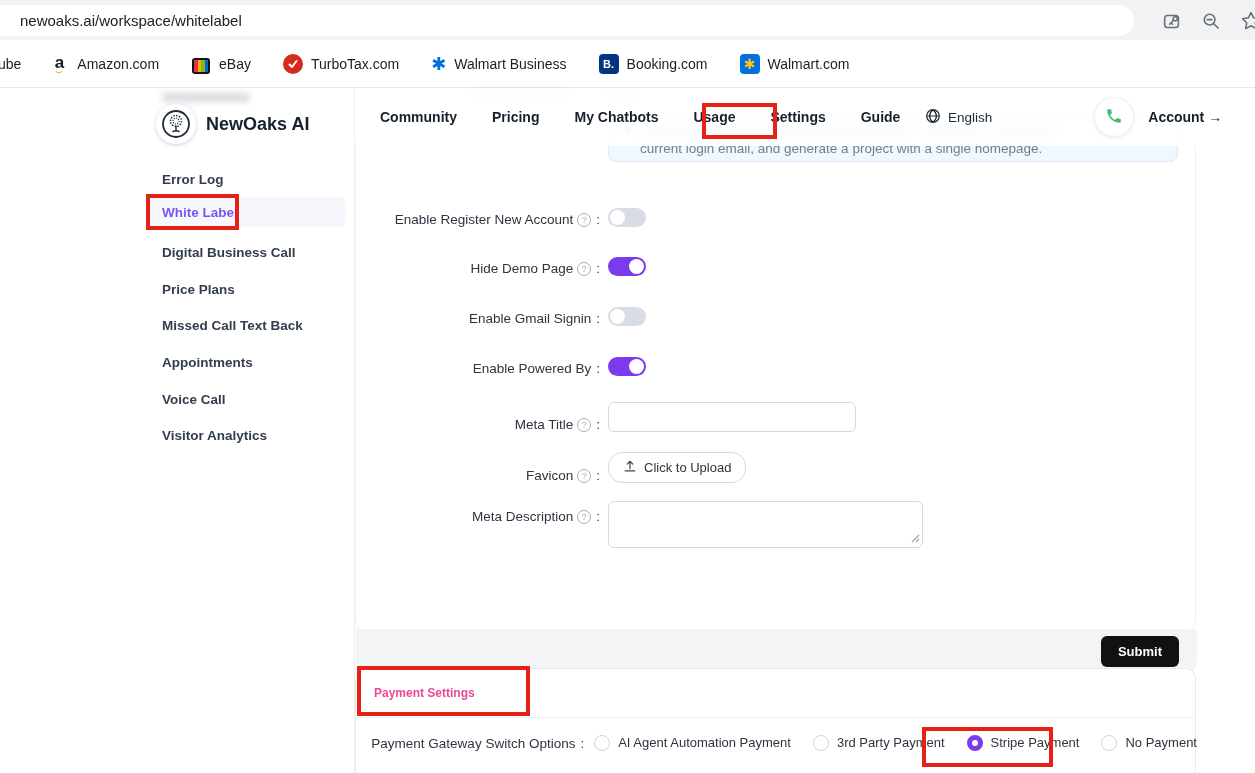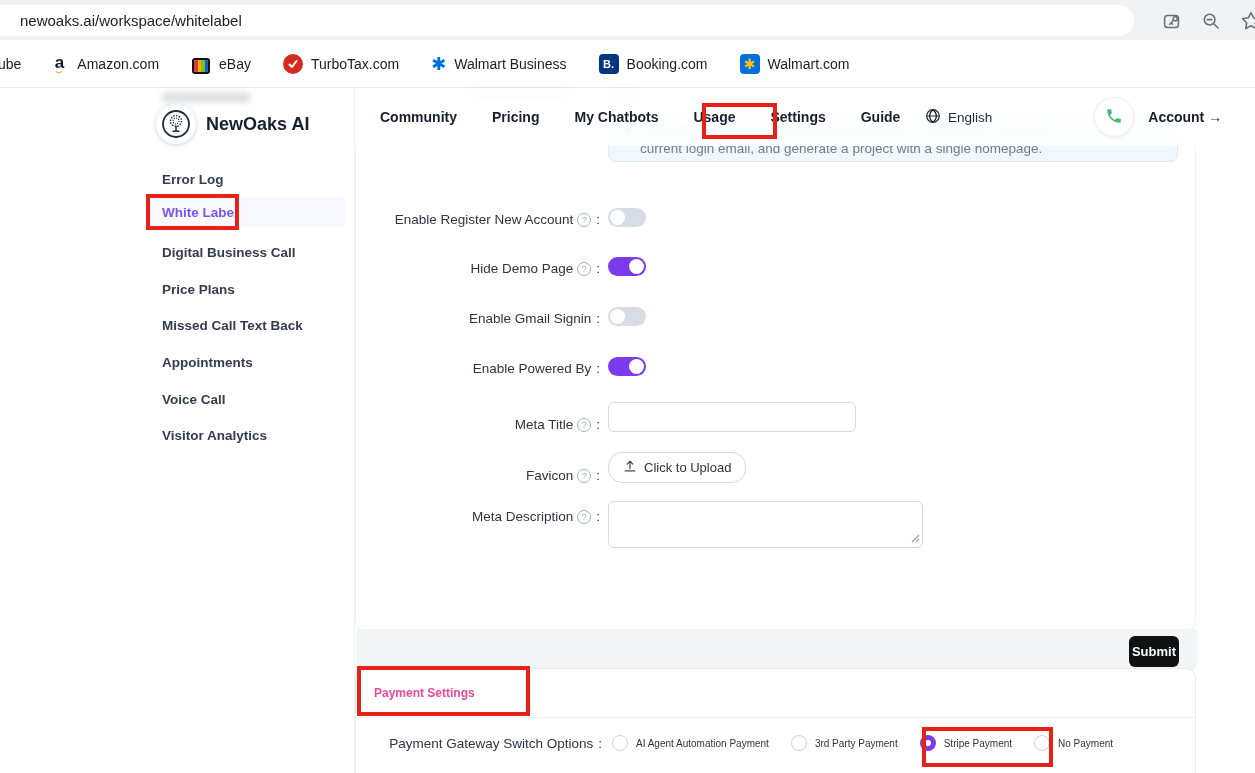--- a/index.html
+++ b/index.html
@@ -49,21 +49,21 @@
   .side-item.active { background:#f7f8fd; border-radius:6px; color:#7b57f0; width:200px; left:6px; padding-left:16px; }
 
   
   .main { position:absolute; left:355px; top:0; width:841px; height:685px; }
 
   .form-card { position:absolute; left:0; top:40px; width:841px; height:503px;
     background:#fff; border:1px solid #eef0f3; border-radius:10px; }
   .card-footer { position:absolute; left:0; top:500px; width:841px; height:43px;
     background:#f3f4f6; border-radius:0 0 10px 10px; }
   .submit-btn { position:absolute; right:18px; top:7px; background:#101113; color:#fff;
-    font-size:13px; font-weight:bold; padding:8px 3px; border:none; border-radius:6px; cursor:pointer; }
+    font-size:13px; font-weight:bold; padding:8px 17px; border:none; border-radius:6px; cursor:pointer; }
 
   
   .nav { position:absolute; left:0; top:0; width:841px; height:58px; background:rgba(255,255,255,.9);
     z-index:2; display:flex; align-items:center; gap:35px; padding-left:25px;
     font-size:14px; font-weight:600; color:#16202c; }
   .nav-item { cursor:pointer; white-space:nowrap; }
   .nav-right { position:absolute; left:570px; top:0; height:58px; display:flex; align-items:center; gap:7px; }
   .nav-lang { font-weight:400; font-size:13.5px; color:#1f2937; }
   .avatar { width:38px; height:38px; border-radius:50%; background:#fff; margin-left:96px;
     box-shadow:0 0 0 1px #f0f0f0, 0 1px 4px rgba(0,0,0,.12); display:flex; align-items:center; justify-content:center; }
@@ -104,21 +104,21 @@
     font-family:"Liberation Sans",sans-serif; font-size:13px; padding:5px 8px; display:block; }
 
   
   .payment-card { position:absolute; left:0; top:580px; width:841px; height:106px; background:#fff;
     border:1px solid #e9ebee; border-radius:10px 10px 0 0; border-bottom:none; }
   .payment-header { height:49px; border-bottom:1px solid #eef0f3; display:flex; align-items:center; padding-left:18px; }
   .payment-title { font-size:12px; font-weight:bold; color:#ec4899; }
   .payment-row { position:absolute; left:0; top:66px; width:841px; display:flex; align-items:center; }
   .payment-row .row-label { width:246px; }
   .radio-group { margin-left:10px; display:flex; align-items:center; gap:22px; }
-  .radio-opt { display:flex; align-items:center; gap:8px; font-size:10px; color:#2d3540; cursor:pointer; white-space:nowrap; }
+  .radio-opt { display:flex; align-items:flex-start; gap:8px; font-size:13px; color:#2d3540; cursor:pointer; white-space:nowrap; }
   .radio { width:16px; height:16px; border-radius:50%; background:#fff; border:1px solid #cfd4dc; }
   .radio.checked { border:5px solid #7c3aed; }
 
   
   .anno { position:absolute; border:4px solid #e62117; z-index:10; pointer-events:none; }
   .anno-whitelabel { left:6px; top:106px; width:93px; height:36px; }
   .anno-settings { left:347px; top:15px; width:75px; height:36px; }
   .anno-payment-title { left:2px; top:578px; width:173px; height:50px; }
   .anno-stripe { left:567px; top:639px; width:131px; height:40px; }
 </style>

